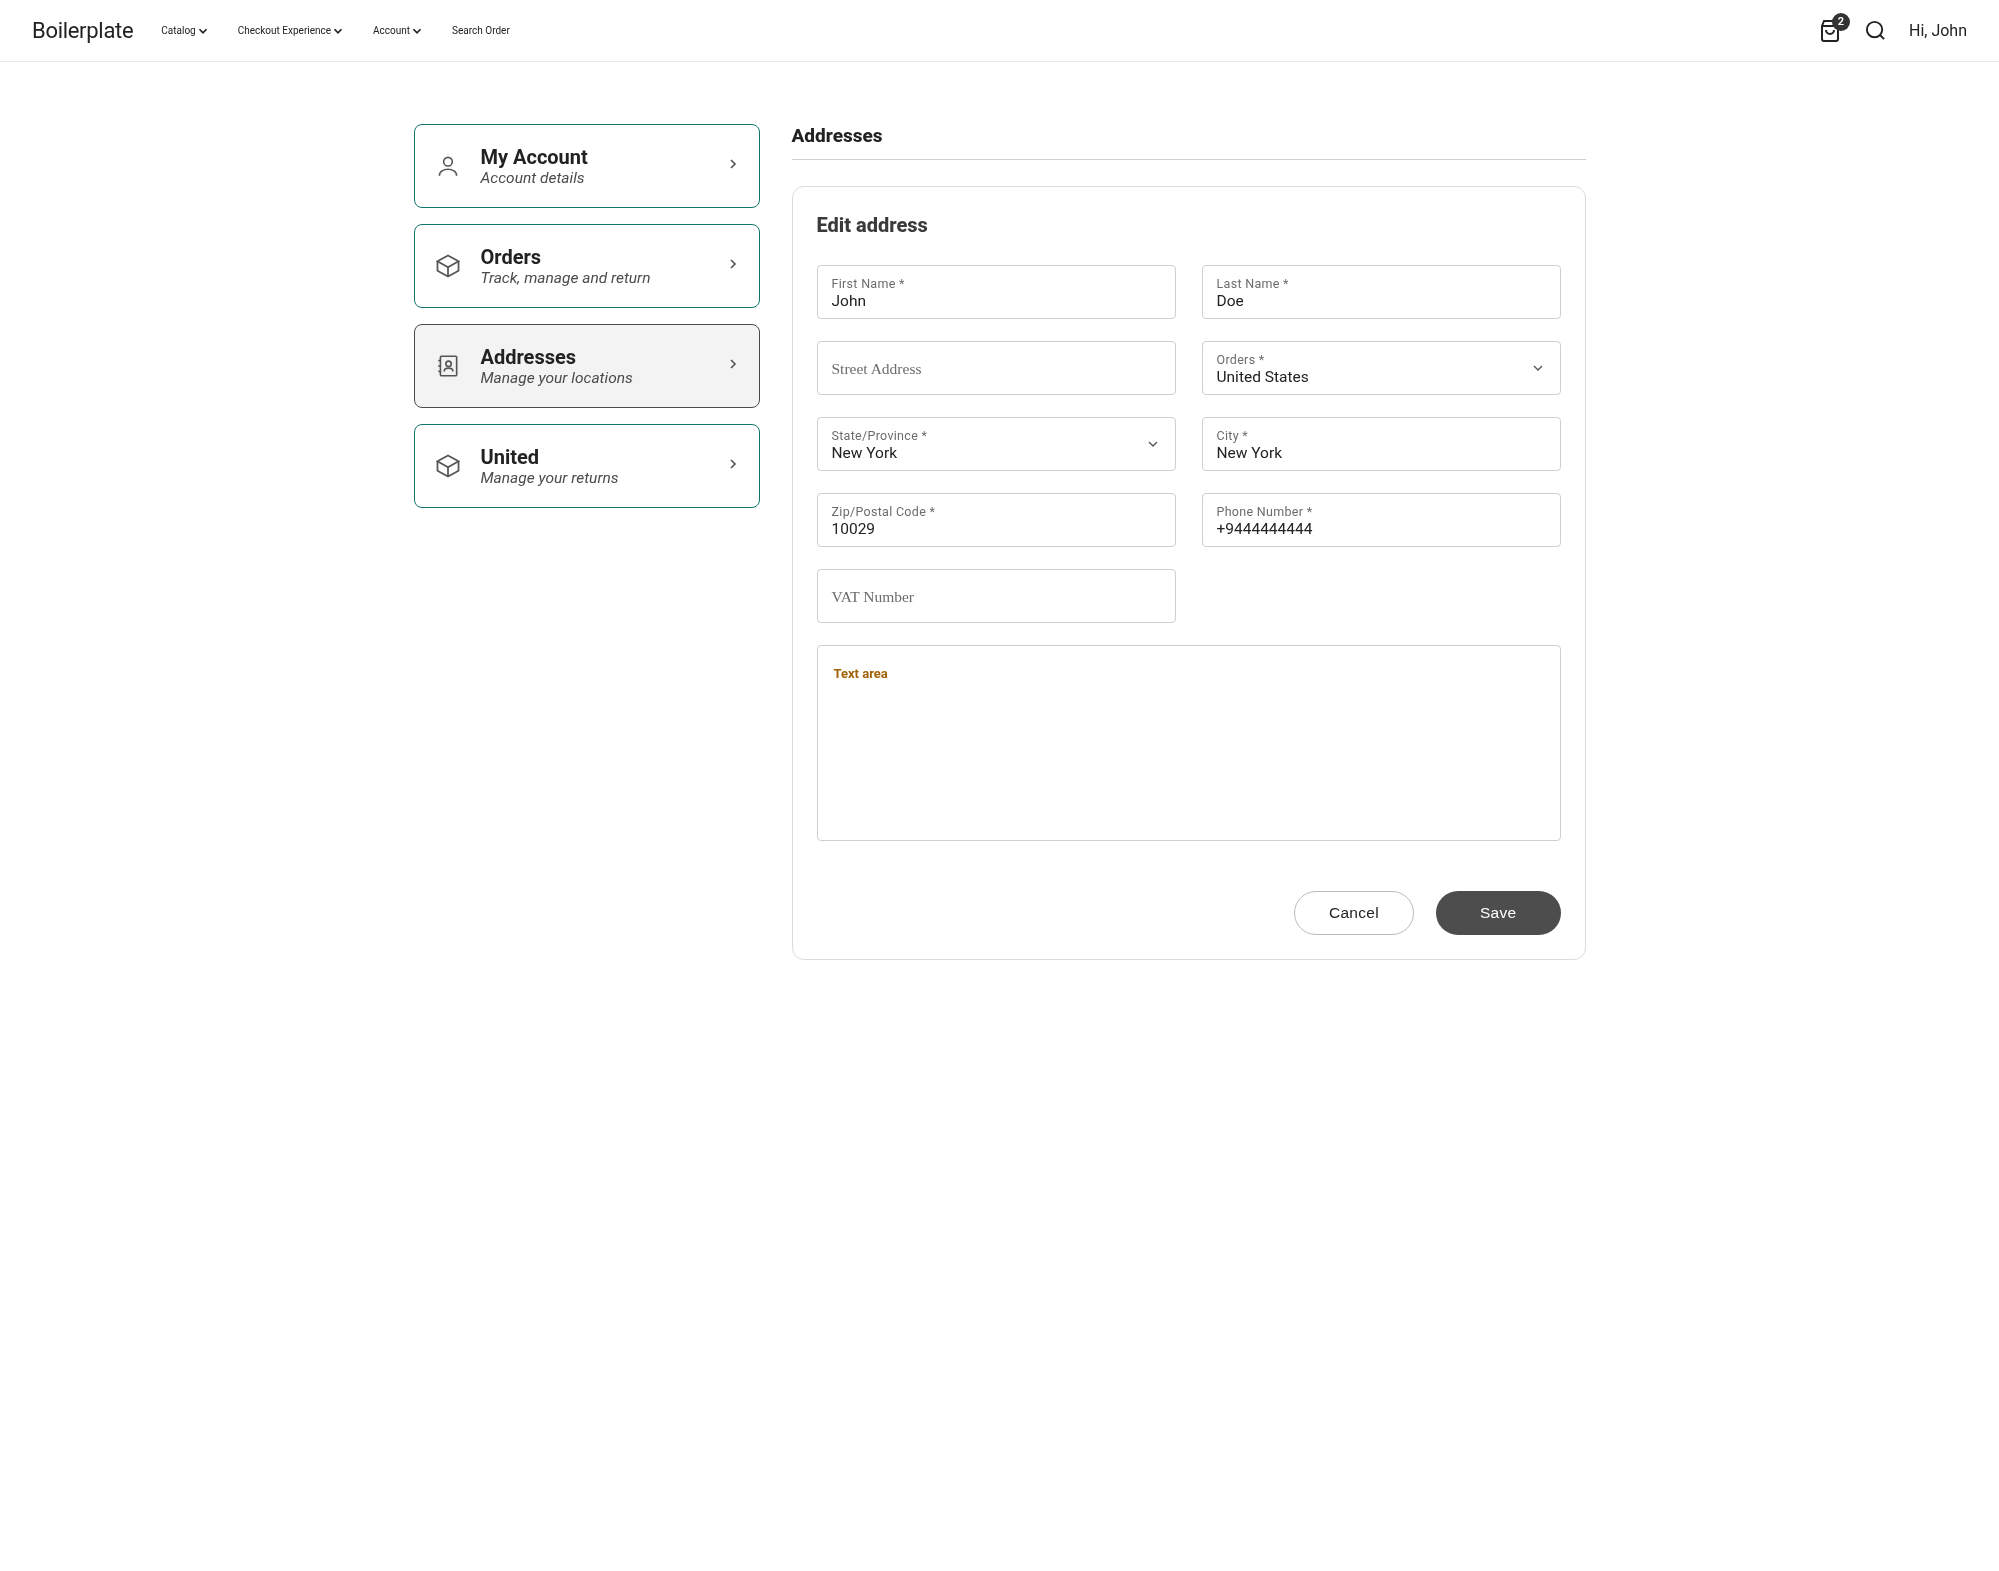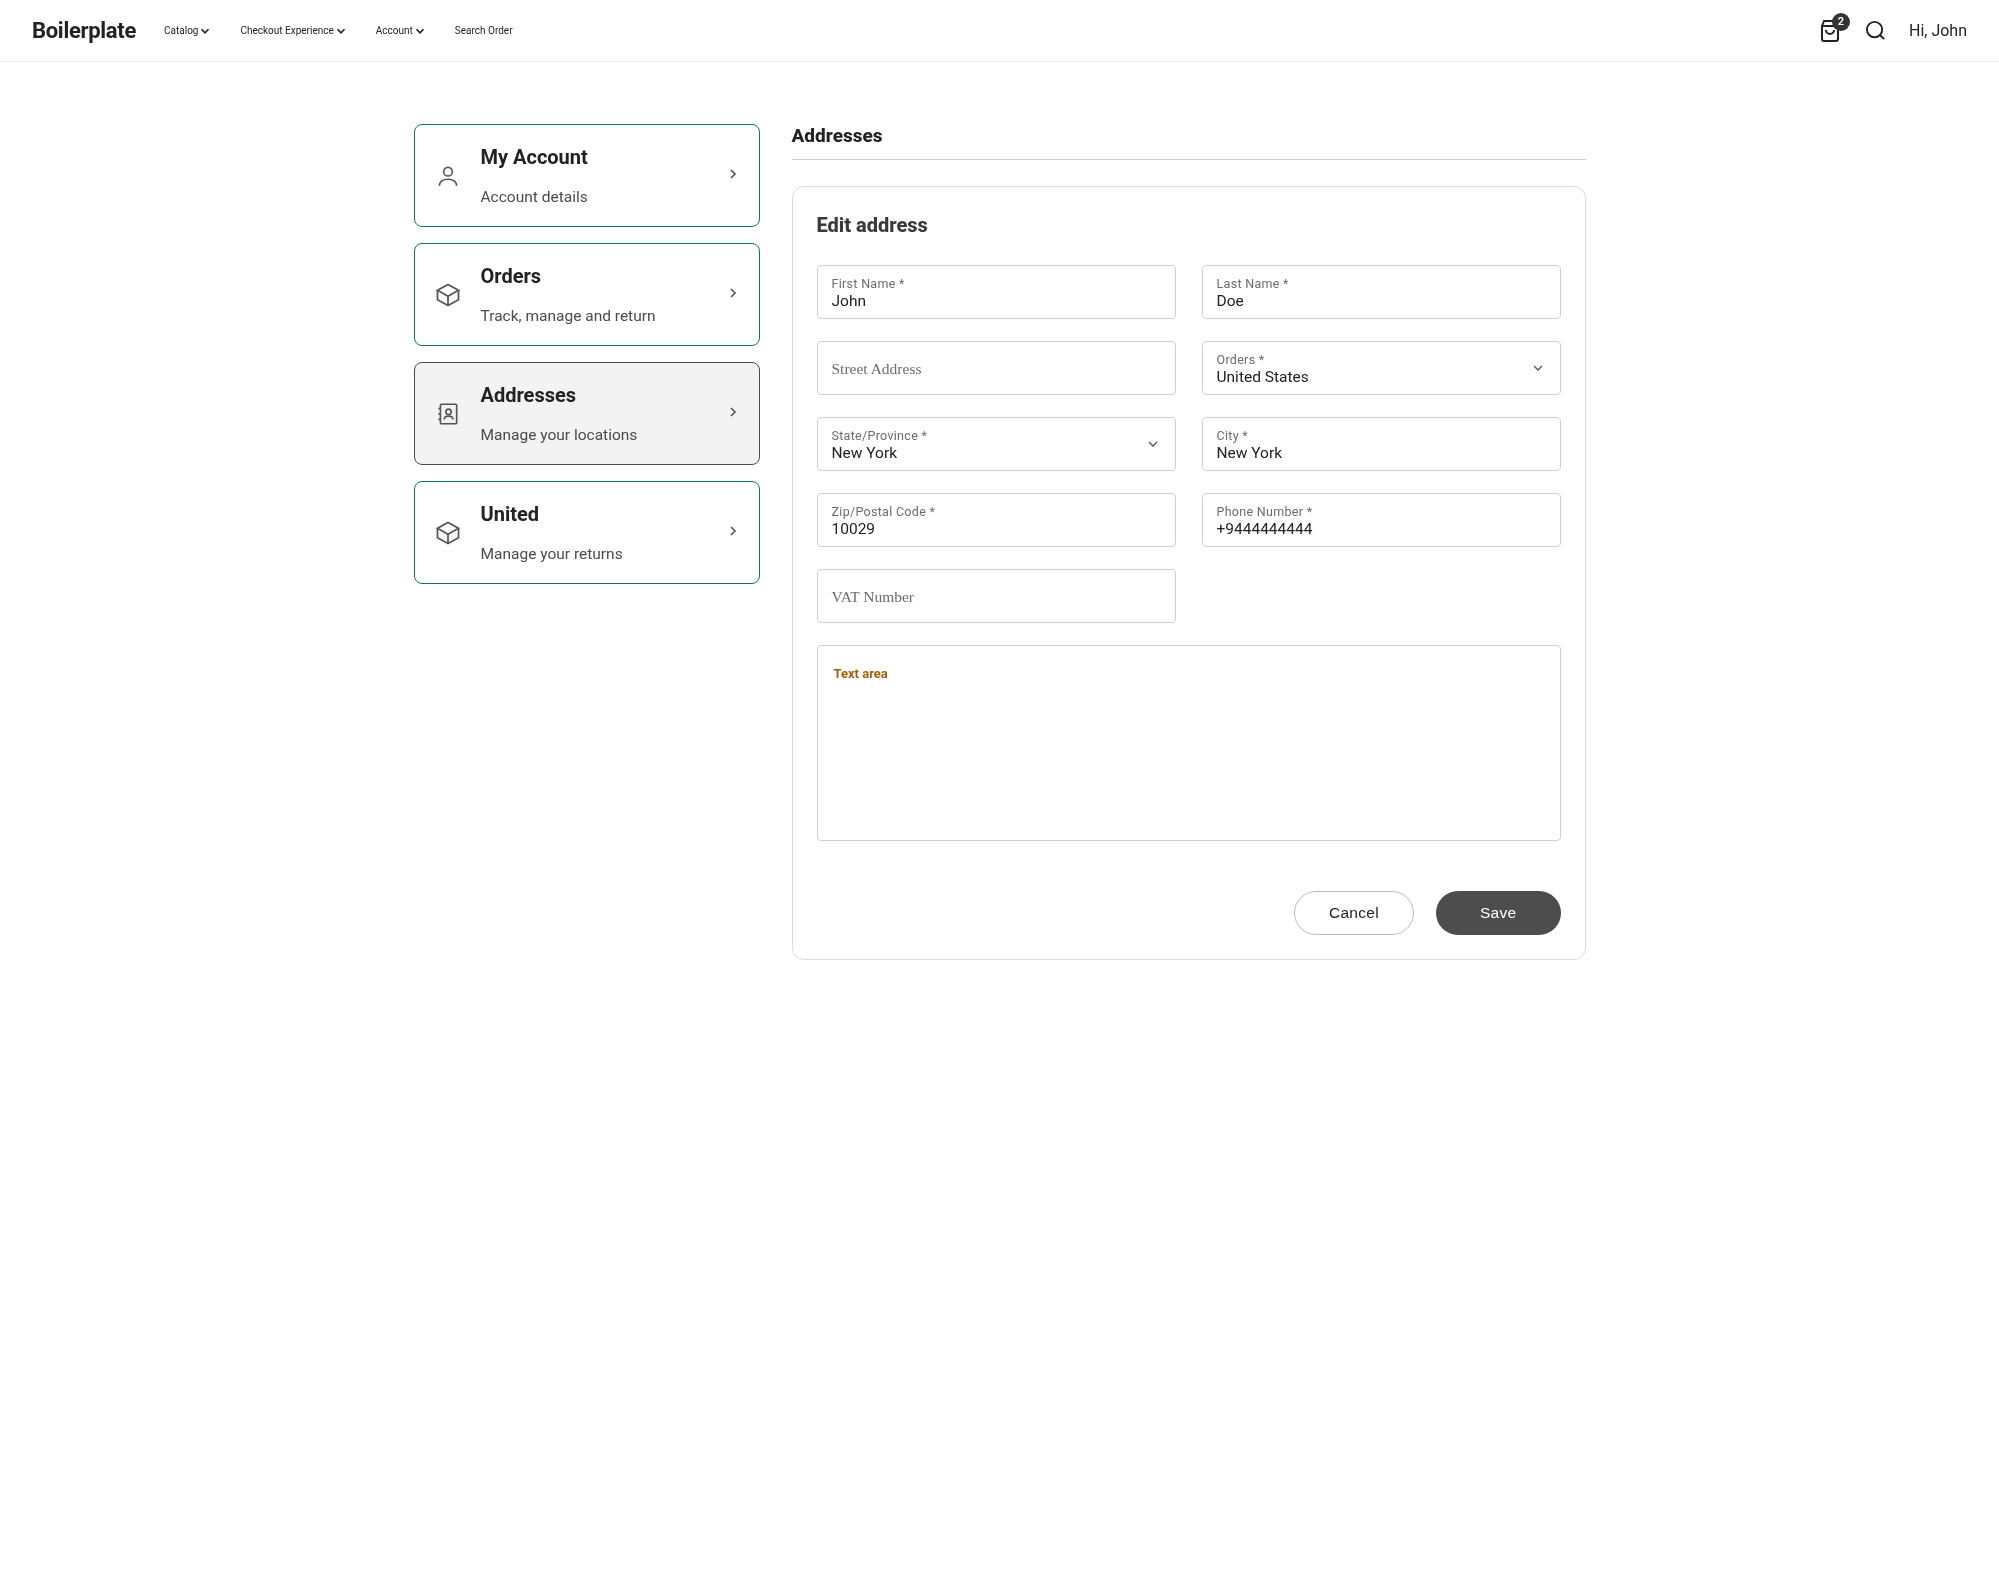--- a/index.html
+++ b/index.html
@@ -10,21 +10,21 @@
     font-size: 15px;
   }
   .header {
     display: flex;
     align-items: center;
     padding: 0 32px;
     height: 62px;
     border-bottom: 1px solid #e7e7e7;
   }
   .logo {
-    font-weight: 700;
+    font-weight: 400;
     font-size: 22px;
     letter-spacing: -0.3px;
     margin-right: 28px;
   }
   .nav {
     display: flex;
     gap: 28px;
     align-items: center;
     flex: 1;
   }
@@ -79,21 +79,21 @@
     cursor: pointer;
     background: #fff;
   }
   .side-card.active {
     background: #f3f3f3;
     border-color: #4a4a4a;
   }
   .side-card .icon-box { width: 30px; display:flex; align-items:center; justify-content:center; }
   .side-card .txt { flex: 1; }
   .side-card .title { font-weight: 700; font-size: 20px; }
-  .side-card .sub { color: #4b4b4b; font-size: 15.5px; margin-top: 19px; }
+  .side-card .sub { color: #4b4b4b; font-size: 15.5px; margin-top: 0; font-style: italic; }
   .side-card .chev { color:#555; }
 
   .content { flex: 1; }
   .page-title {
     font-weight: 800;
     font-size: 19px;
     padding-bottom: 12px;
     border-bottom: 1.5px solid #cfcfcf;
     margin-bottom: 26px;
   }

